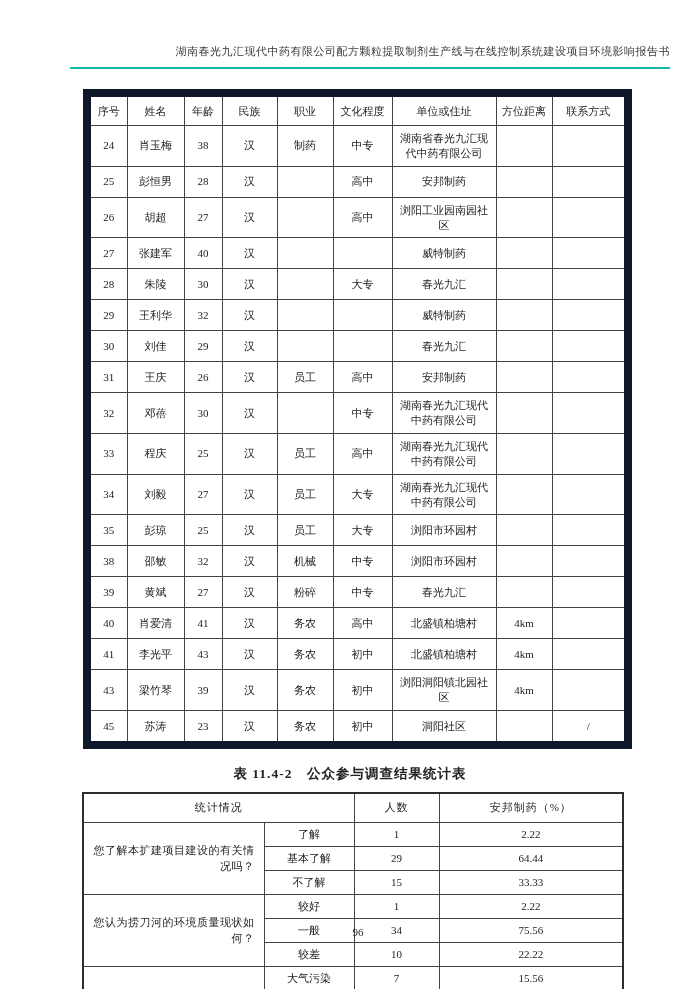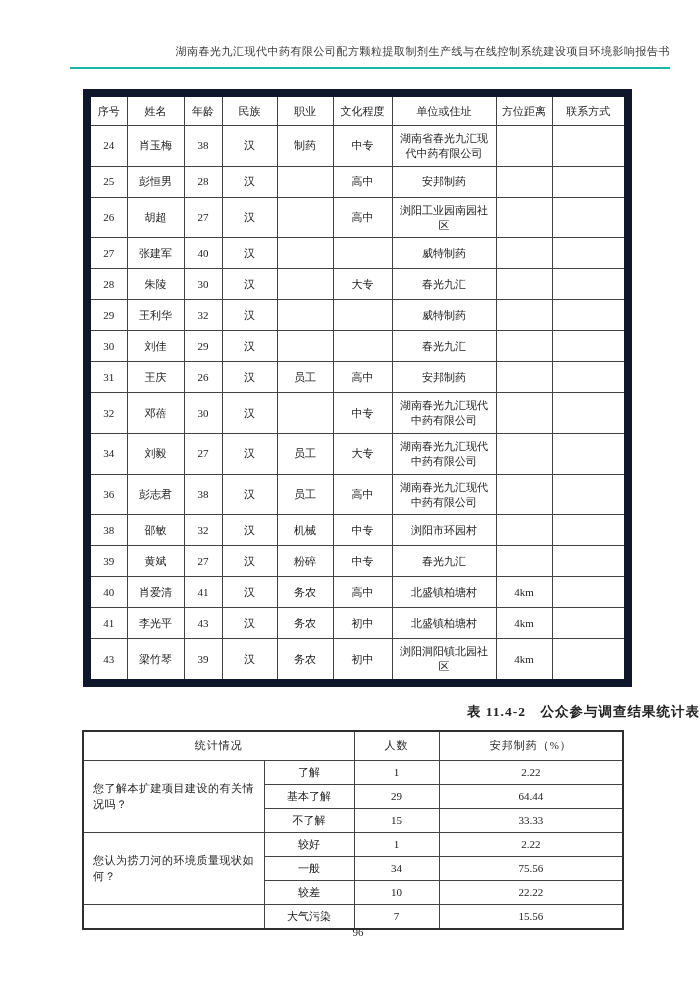--- a/index.html
+++ b/index.html
@@ -34,21 +34,21 @@
     font-weight: normal;
     padding: 1px 2px;
     line-height: 1.35;
     overflow: hidden;
   }
   .respondent-table th { height: 26px; }
   .respondent-table td { height: 20px; }
   .respondent-table td.col-address { padding: 5px 5px; }
   .stats-title {
     margin-top: 16px;
-    text-align: right;
+    text-align: center;
     font-size: 13.5px;
     font-weight: bold;
     letter-spacing: 1px;
     color: #222;
   }
   .stats-table {
     margin: 9px 0 0 82px;
     width: 540px;
     font-size: 11px;
     border: 2px solid #2e2e2e;
@@ -57,21 +57,21 @@
     border: 1px solid #424242;
     text-align: center;
     vertical-align: middle;
     font-weight: normal;
     padding: 2px 14px;
     line-height: 1.4;
   }
   .stats-table th { height: 24px; letter-spacing: 1px; }
   .stats-table td { height: 19px; }
   .stats-table td.question-cell {
-    text-align: left;
+    text-align: right;
     padding: 2px 9px;
     letter-spacing: 0.5px;
   }
   .page-number {
     position: absolute;
     top: 926px; left: 8px; width: 100%;
     text-align: center;
     font-size: 11px;
     color: #2a2a2a;
   }
@@ -202,38 +202,49 @@
         <td class="col-name">邓蓓</td>
         <td class="col-age">30</td>
         <td class="col-ethnicity">汉</td>
         <td class="col-occupation"></td>
         <td class="col-education">中专</td>
         <td class="col-address">湖南春光九汇现代中药有限公司</td>
         <td class="col-distance"></td>
         <td class="col-contact"></td>
       </tr>
       <tr>
+        <td class="col-index">33</td>
+        <td class="col-name">程庆</td>
+        <td class="col-age">25</td>
+        <td class="col-ethnicity">汉</td>
+        <td class="col-occupation">员工</td>
+        <td class="col-education">高中</td>
+        <td class="col-address">湖南春光九汇现代中药有限公司</td>
+        <td class="col-distance"></td>
+        <td class="col-contact"></td>
+      </tr>
+      <tr>
         <td class="col-index">34</td>
         <td class="col-name">刘毅</td>
         <td class="col-age">27</td>
         <td class="col-ethnicity">汉</td>
         <td class="col-occupation">员工</td>
         <td class="col-education">大专</td>
         <td class="col-address">湖南春光九汇现代中药有限公司</td>
         <td class="col-distance"></td>
         <td class="col-contact"></td>
       </tr>
       <tr>
-        <td class="col-index">36</td>
-        <td class="col-name">彭志君</td>
-        <td class="col-age">38</td>
+        <td class="col-index">35</td>
+        <td class="col-name">彭琼</td>
+        <td class="col-age">25</td>
         <td class="col-ethnicity">汉</td>
         <td class="col-occupation">员工</td>
-        <td class="col-education">高中</td>
-        <td class="col-address">湖南春光九汇现代中药有限公司</td>
+        <td class="col-education">大专</td>
+        <td class="col-address">浏阳市环园村</td>
         <td class="col-distance"></td>
         <td class="col-contact"></td>
       </tr>
       <tr>
         <td class="col-index">38</td>
         <td class="col-name">邵敏</td>
         <td class="col-age">32</td>
         <td class="col-ethnicity">汉</td>
         <td class="col-occupation">机械</td>
         <td class="col-education">中专</td>
@@ -277,20 +288,31 @@
       <tr>
         <td class="col-index">43</td>
         <td class="col-name">梁竹琴</td>
         <td class="col-age">39</td>
         <td class="col-ethnicity">汉</td>
         <td class="col-occupation">务农</td>
         <td class="col-education">初中</td>
         <td class="col-address">浏阳洞阳镇北园社区</td>
         <td class="col-distance">4km</td>
         <td class="col-contact"></td>
+      </tr>
+      <tr>
+        <td class="col-index">45</td>
+        <td class="col-name">苏涛</td>
+        <td class="col-age">23</td>
+        <td class="col-ethnicity">汉</td>
+        <td class="col-occupation">务农</td>
+        <td class="col-education">初中</td>
+        <td class="col-address">洞阳社区</td>
+        <td class="col-distance"></td>
+        <td class="col-contact">/</td>
       </tr>
     </tbody>
 </table>
 
 <div class="stats-title">表 11.4-2　公众参与调查结果统计表</div>
 
 <table class="stats-table">
   <colgroup>
     <col style="width:181px">
       <col style="width:90px">

